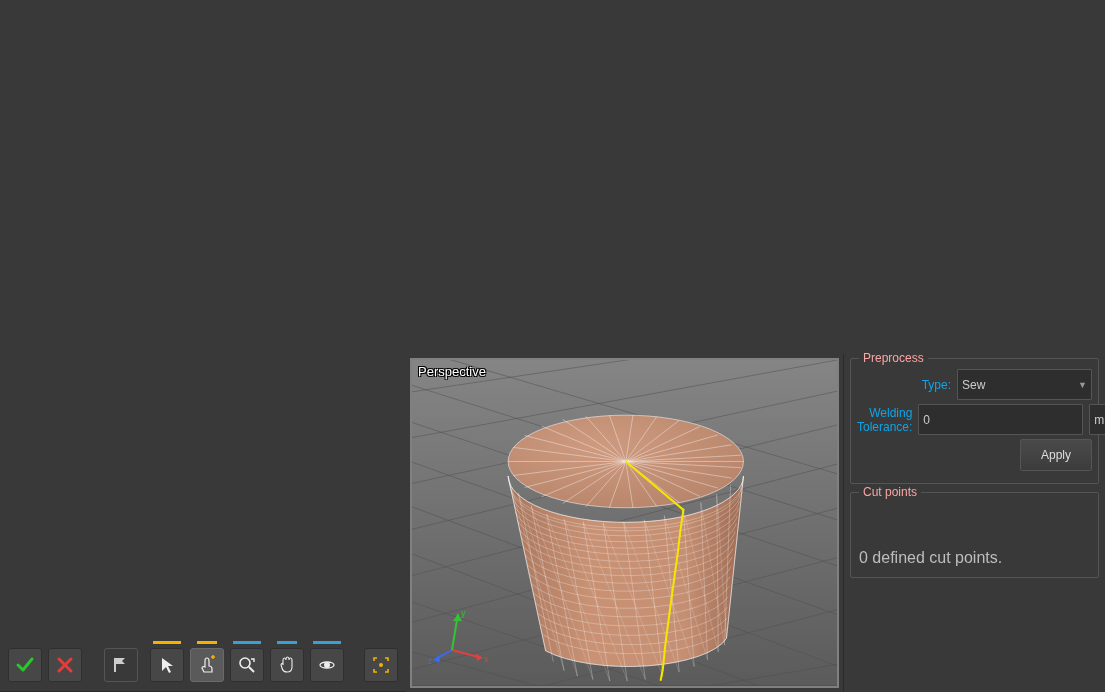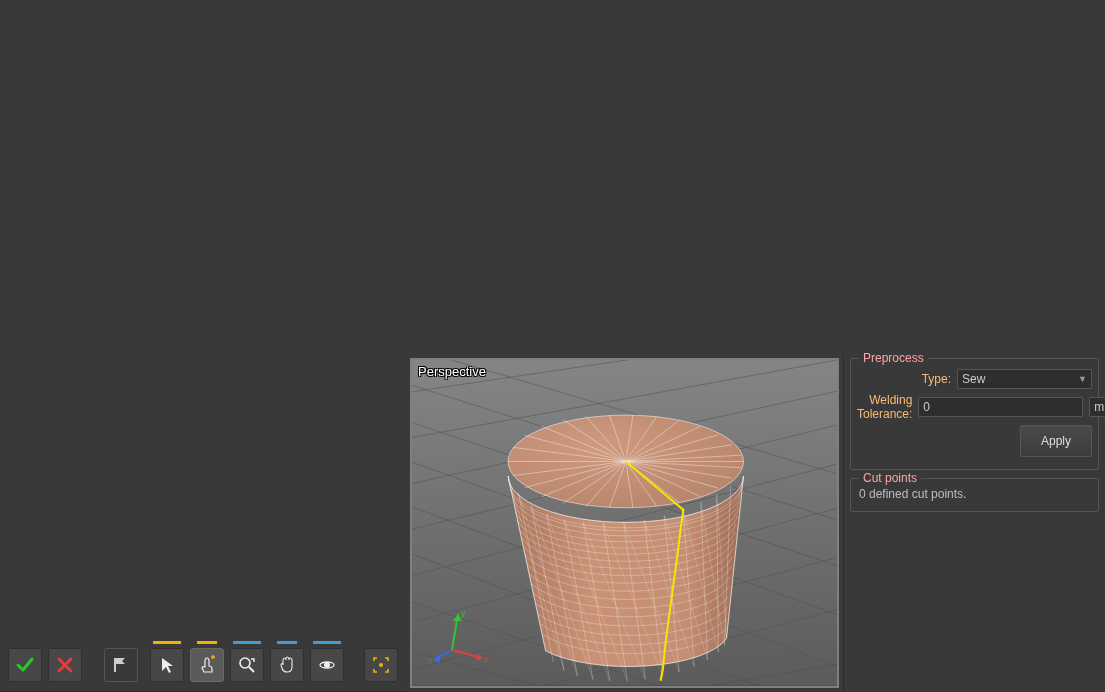--- a/index.html
+++ b/index.html
@@ -48,35 +48,35 @@
   }
   .panel-title { font-size:12px; color:#bdbdbd; padding:2px 0 6px 2px; }
   .fieldset {
     border:1px solid #555; border-radius:2px; padding:6px 6px 8px 6px; margin-bottom:8px;
     position:relative;
   }
   .fieldset .legend {
     position:absolute; top:-8px; left:8px; background:#393939; padding:0 4px; font-size:12px; color:#fca5a5;
   }
   .row { display:flex; align-items:center; gap:6px; margin:4px 0; }
-  .row label { width:94px; text-align:right; color:#fdba74; }
+  .row label { width:94px; text-align:right; color:#0ea5e9; }
   .select, .num, .unit {
-    background:#2e2e2e; border:1px solid #555; color:#ccc; font-size:12px; height:20px;
+    background:#2e2e2e; border:1px solid #555; color:#ccc; font-size:12px; height:31px;
     padding:1px 4px; border-radius:1px;
   }
   .select { flex:1; display:flex; align-items:center; justify-content:space-between; cursor:pointer; }
   .select .chev { font-size:9px; color:#999; }
   .num { flex:1; }
   .unit { width:36px; display:flex; align-items:center; justify-content:space-between; cursor:pointer; }
   .btn {
     background:linear-gradient(#4a4a4a,#3c3c3c); border:1px solid #555; color:#ddd; font-size:12px;
     height:32px; padding:0 20px; border-radius:2px; cursor:pointer;
   }
   .btn.disabled { color:#888; cursor:default; }
-  .cut-line { font-size:12px; color:#bdbdbd; padding:2px 0 2px 2px; }
+  .cut-line { font-size:16px; color:#bdbdbd; padding:2px 0 2px 2px;margin-top:48px; }
 </style>
 </head>
 <body>
 <div class="app">
 
 <div class="toolbar">
   <div class="tb-btn">
     <svg width="20" height="20" viewBox="0 0 20 20">
       <path d="M3 10 L8 15 L17 4" stroke="#29c729" stroke-width="3" fill="none" stroke-linecap="round" stroke-linejoin="round"></path>
     </svg>

